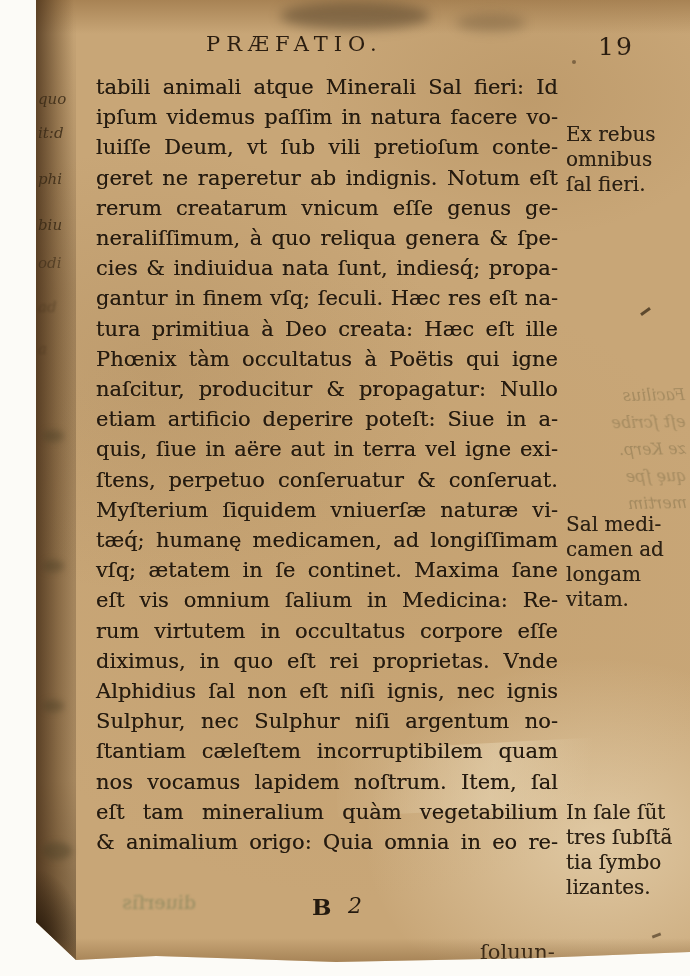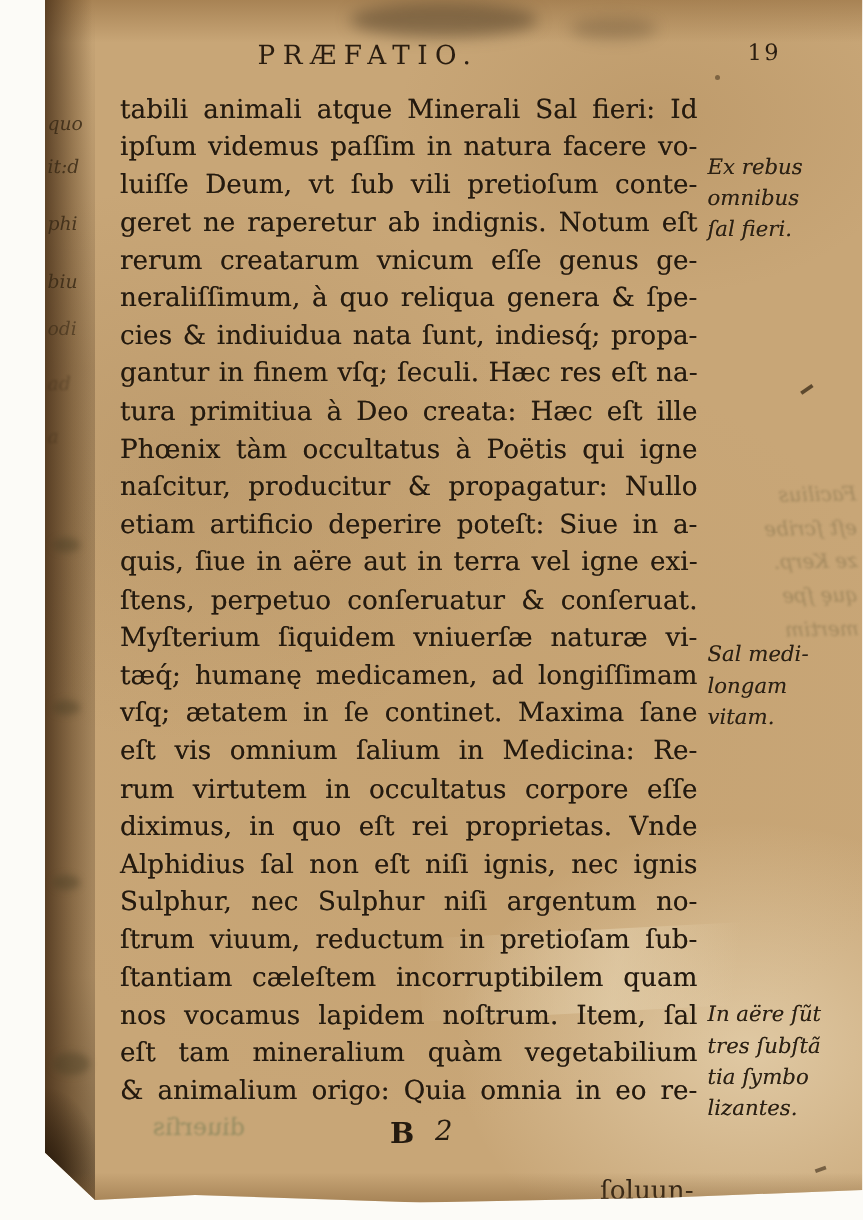--- a/index.html
+++ b/index.html
@@ -42,38 +42,38 @@
   .frag.f4{top:216px;} .frag.f5{top:254px;opacity:.6;}
   .frag.f6{top:298px;opacity:.4;filter:blur(1px);} .frag.f7{top:340px;opacity:.35;filter:blur(1px);}
   .gblob{position:absolute;left:6px;width:22px;height:12px;border-radius:50%;
     background:rgba(70,60,35,.4);filter:blur(3px);}
   .gblob.g1{top:430px;} .gblob.g2{top:560px;} .gblob.g3{top:700px;} .gblob.g4{top:842px;width:30px;height:18px;}
 
   
   .header{position:absolute;left:0;top:32px;width:100%;height:30px;}
   .header .title{position:absolute;left:170px;width:300px;
     font-size:21px;letter-spacing:6px;color:#2a1d10;}
-  .header .pagenum{position:absolute;left:562px;font-size:18px;letter-spacing:2px;color:#2a1d10;}
+  .header .pagenum{position:absolute;left:562px;font-size:25px;letter-spacing:2px;color:#2a1d10;}
 
   
   .body{position:absolute;left:60px;top:72px;width:462px;}
   .body .line{
     font-size:21px;line-height:30.2px;white-space:nowrap;
     text-align:justify;text-align-last:justify;-moz-text-align-last:justify;
     color:#241a0f;text-shadow:0 0 .4px rgba(36,26,15,.6);
   }
   
   .sig{position:absolute;left:0;top:893px;width:654px;height:34px;font-size:22px;color:#241a0f;}
   .sig .sigB{position:absolute;left:276px;font-weight:bold;font-size:23px;}
   .sig .sigN{position:absolute;left:312px;font-style:italic;font-size:22px;}
   .sig .catch{position:absolute;left:444px;font-size:21px;margin-top:47px;}
 
   
-  .note{position:absolute;left:530px;width:122px;font-style:italic;
-    font-size:17px;line-height:25px;color:#2b2013;text-shadow:0 0 .4px rgba(43,32,19,.5);}
+  .note{position:absolute;left:530px;width:122px;
+    font-size:20px;line-height:25px;color:#2b2013;text-shadow:0 0 .4px rgba(43,32,19,.5);}
   .note.n1{top:122px;}
   .note.n2{top:512px;}
   .note.n3{top:800px;}
   .note div{white-space:nowrap;}
 
   
   .bleed-right{position:absolute;left:538px;top:382px;width:112px;
     transform:scaleX(-1) rotate(1deg);font-style:italic;font-size:16px;line-height:27px;
     color:#7a6a45;opacity:.45;filter:blur(.7px);}
   .bleed-right div{white-space:nowrap;}
@@ -129,45 +129,45 @@
     <div class="line">quis, ſiue in aëre aut in terra vel igne exi-</div>
     <div class="line">ſtens, perpetuo conſeruatur &amp; conſeruat.</div>
     <div class="line">Myſterium ſiquidem vniuerſæ naturæ vi-</div>
     <div class="line">tæq́; humanę medicamen, ad longiſſimam</div>
     <div class="line">vſq; ætatem in ſe continet. Maxima ſane</div>
     <div class="line">eſt vis omnium ſalium in Medicina: Re-</div>
     <div class="line">rum virtutem in occultatus corpore eſſe</div>
     <div class="line">diximus, in quo eſt rei proprietas. Vnde</div>
     <div class="line">Alphidius ſal non eſt niſi ignis, nec ignis</div>
     <div class="line">Sulphur, nec Sulphur niſi argentum no-</div>
-    <div class="line">ſtrum viuum, reductum in pretioſam ſub-</div>
     <div class="line">ſtantiam cæleſtem incorruptibilem quam</div>
     <div class="line">nos vocamus lapidem noſtrum. Item, ſal</div>
     <div class="line">eſt tam mineralium quàm vegetabilium</div>
     <div class="line">&amp; animalium origo: Quia omnia in eo re-</div>
   </div>
 
   <div class="sig">
     <span class="sigB">B</span>
     <span class="sigN">2</span>
     <span class="catch">ſoluun-</span>
   </div>
 
   <aside class="note n1">
     <div>Ex rebus</div>
     <div>omnibus</div>
     <div>ſal fieri.</div>
   </aside>
   <aside class="note n2">
     <div>Sal medi-</div>
+    <div>camen ad</div>
     <div>longam</div>
     <div>vitam.</div>
   </aside>
   <aside class="note n3">
-    <div>In aëre ſũt</div>
+    <div>In ſale ſũt</div>
     <div>tres ſubſtã</div>
     <div>tia ſymbo</div>
     <div>lizantes.</div>
   </aside>
 
   <div class="bleed-right">
     <div>Facilius</div>
     <div>eſt ſcribe</div>
     <div>ze Kerp.</div>
     <div>quę ſpe</div>

